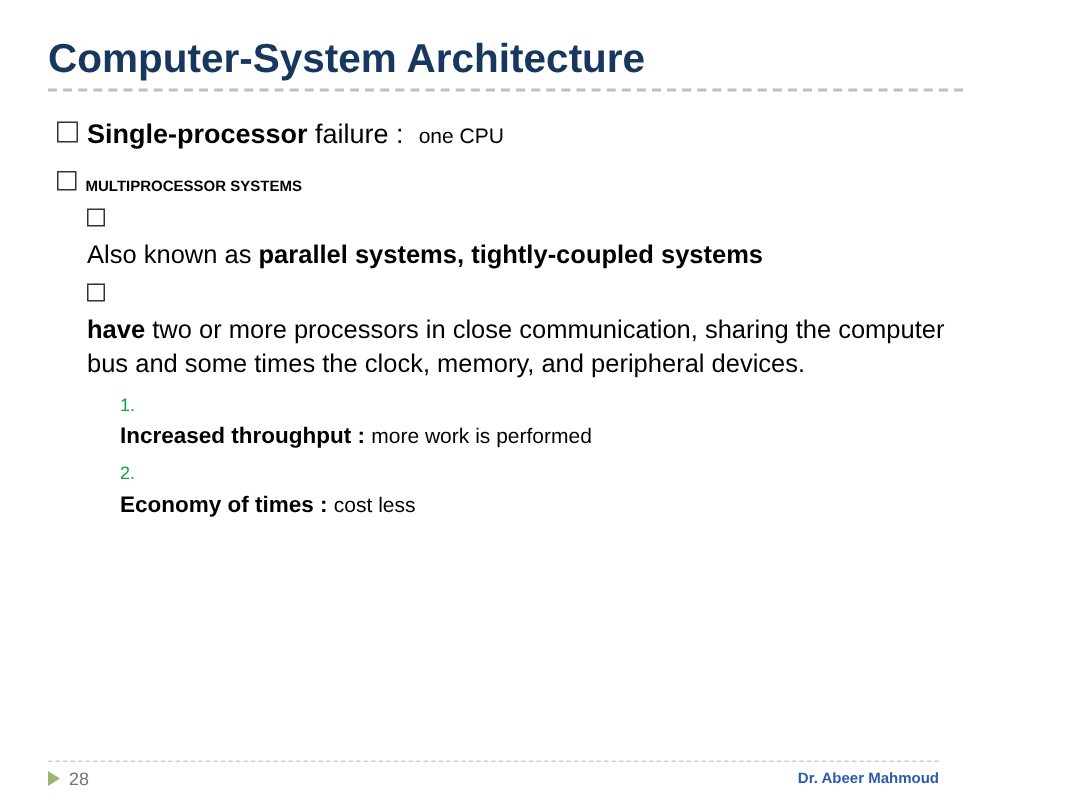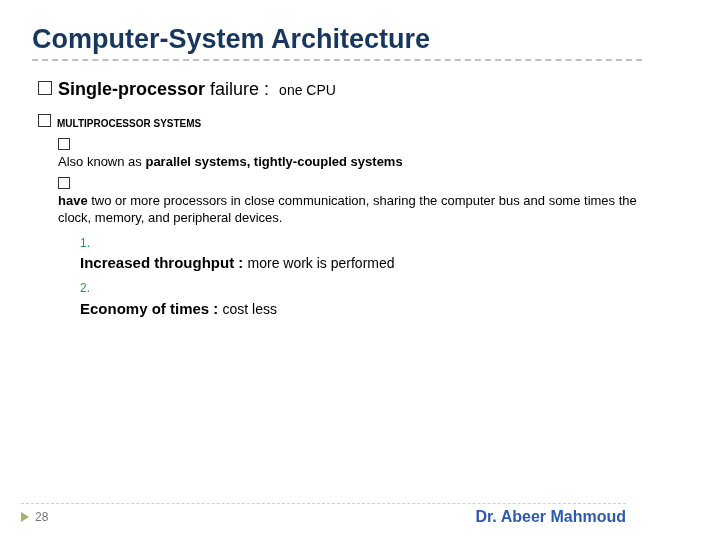--- a/index.html
+++ b/index.html
@@ -3,34 +3,34 @@
 <meta charset="utf-8">
 <style>
 html,body{margin:0;padding:0;width:720px;height:540px;background:#fff;font-family:Arial,Helvetica,sans-serif;color:#000;overflow:hidden}
 .slide{position:relative;width:658px;height:540px;box-sizing:border-box;padding:24px 16px 20px 32px}
 .title{color:#17375E;font-size:27px;font-weight:700;margin:0 0 4px 0}
 .h-divider{border:none;border-top:2px dashed #bfbfbf;margin:4px 0 18px 0}
 .bullet-1{margin:0 0 14px 6px;font-size:18px}
 .bullet-1 .square{display:inline-block;width:12px;height:12px;border:1.5px solid #333;margin-right:6px;vertical-align:baseline}
 .bullet-2{margin:0 0 0 6px;font-size:10px;font-weight:700}
 .bullet-2 .square{display:inline-block;width:11px;height:11px;border:1.5px solid #333;margin-right:6px;vertical-align:baseline}
-.sub-list{margin:6px 0 4px 26px;padding:0;list-style:none;font-size:13px;line-height:1.35}
+.sub-list{margin:6px 0 4px 26px;padding:0;list-style:none;font-size:17px;line-height:1.35}
 .sub-list li{margin-bottom:4px}
 .sub-list .square{display:inline-block;width:10px;height:10px;border:1.4px solid #333;margin-right:6px;margin-top:3px;vertical-align:top}
 .sub-list .text{display:inline-block;width:590px;vertical-align:top}
 .num-list{margin:2px 0 0 48px;padding:0;list-style:none;font-size:15px;line-height:1.45}
 .num-list li{margin-bottom:2px}
 .num-list .num{color:#16a34a;font-size:12px;margin-right:8px}
 .num-list .text{display:inline-block;width:560px;vertical-align:top}
-.footer{position:absolute;left:21px;right:32px;bottom:14px}
+.footer{position:absolute;left:32px;right:32px;bottom:14px}
 .f-divider{border:none;border-top:1.5px dashed #cfcfcf;margin:0 0 4px 0}
 .f-row{display:flex;align-items:center;justify-content:space-between;font-size:12px}
 .page-mark{display:flex;align-items:center;color:#777}
 .tri{display:inline-block;width:0;height:0;border-top:5px solid transparent;border-bottom:5px solid transparent;border-left:8px solid #9fb56f;margin-right:6px}
-.author{color:#2e5aac;font-weight:700;font-size:16px}
+.author{color:#2e5aac;font-weight:700;font-size:10px}
 .small{font-size:14px}
 </style>
 </head>
 <body>
 
 <div class="slide">
 
   <h1 class="title">Computer-System Architecture</h1>
   <hr class="h-divider">
 

